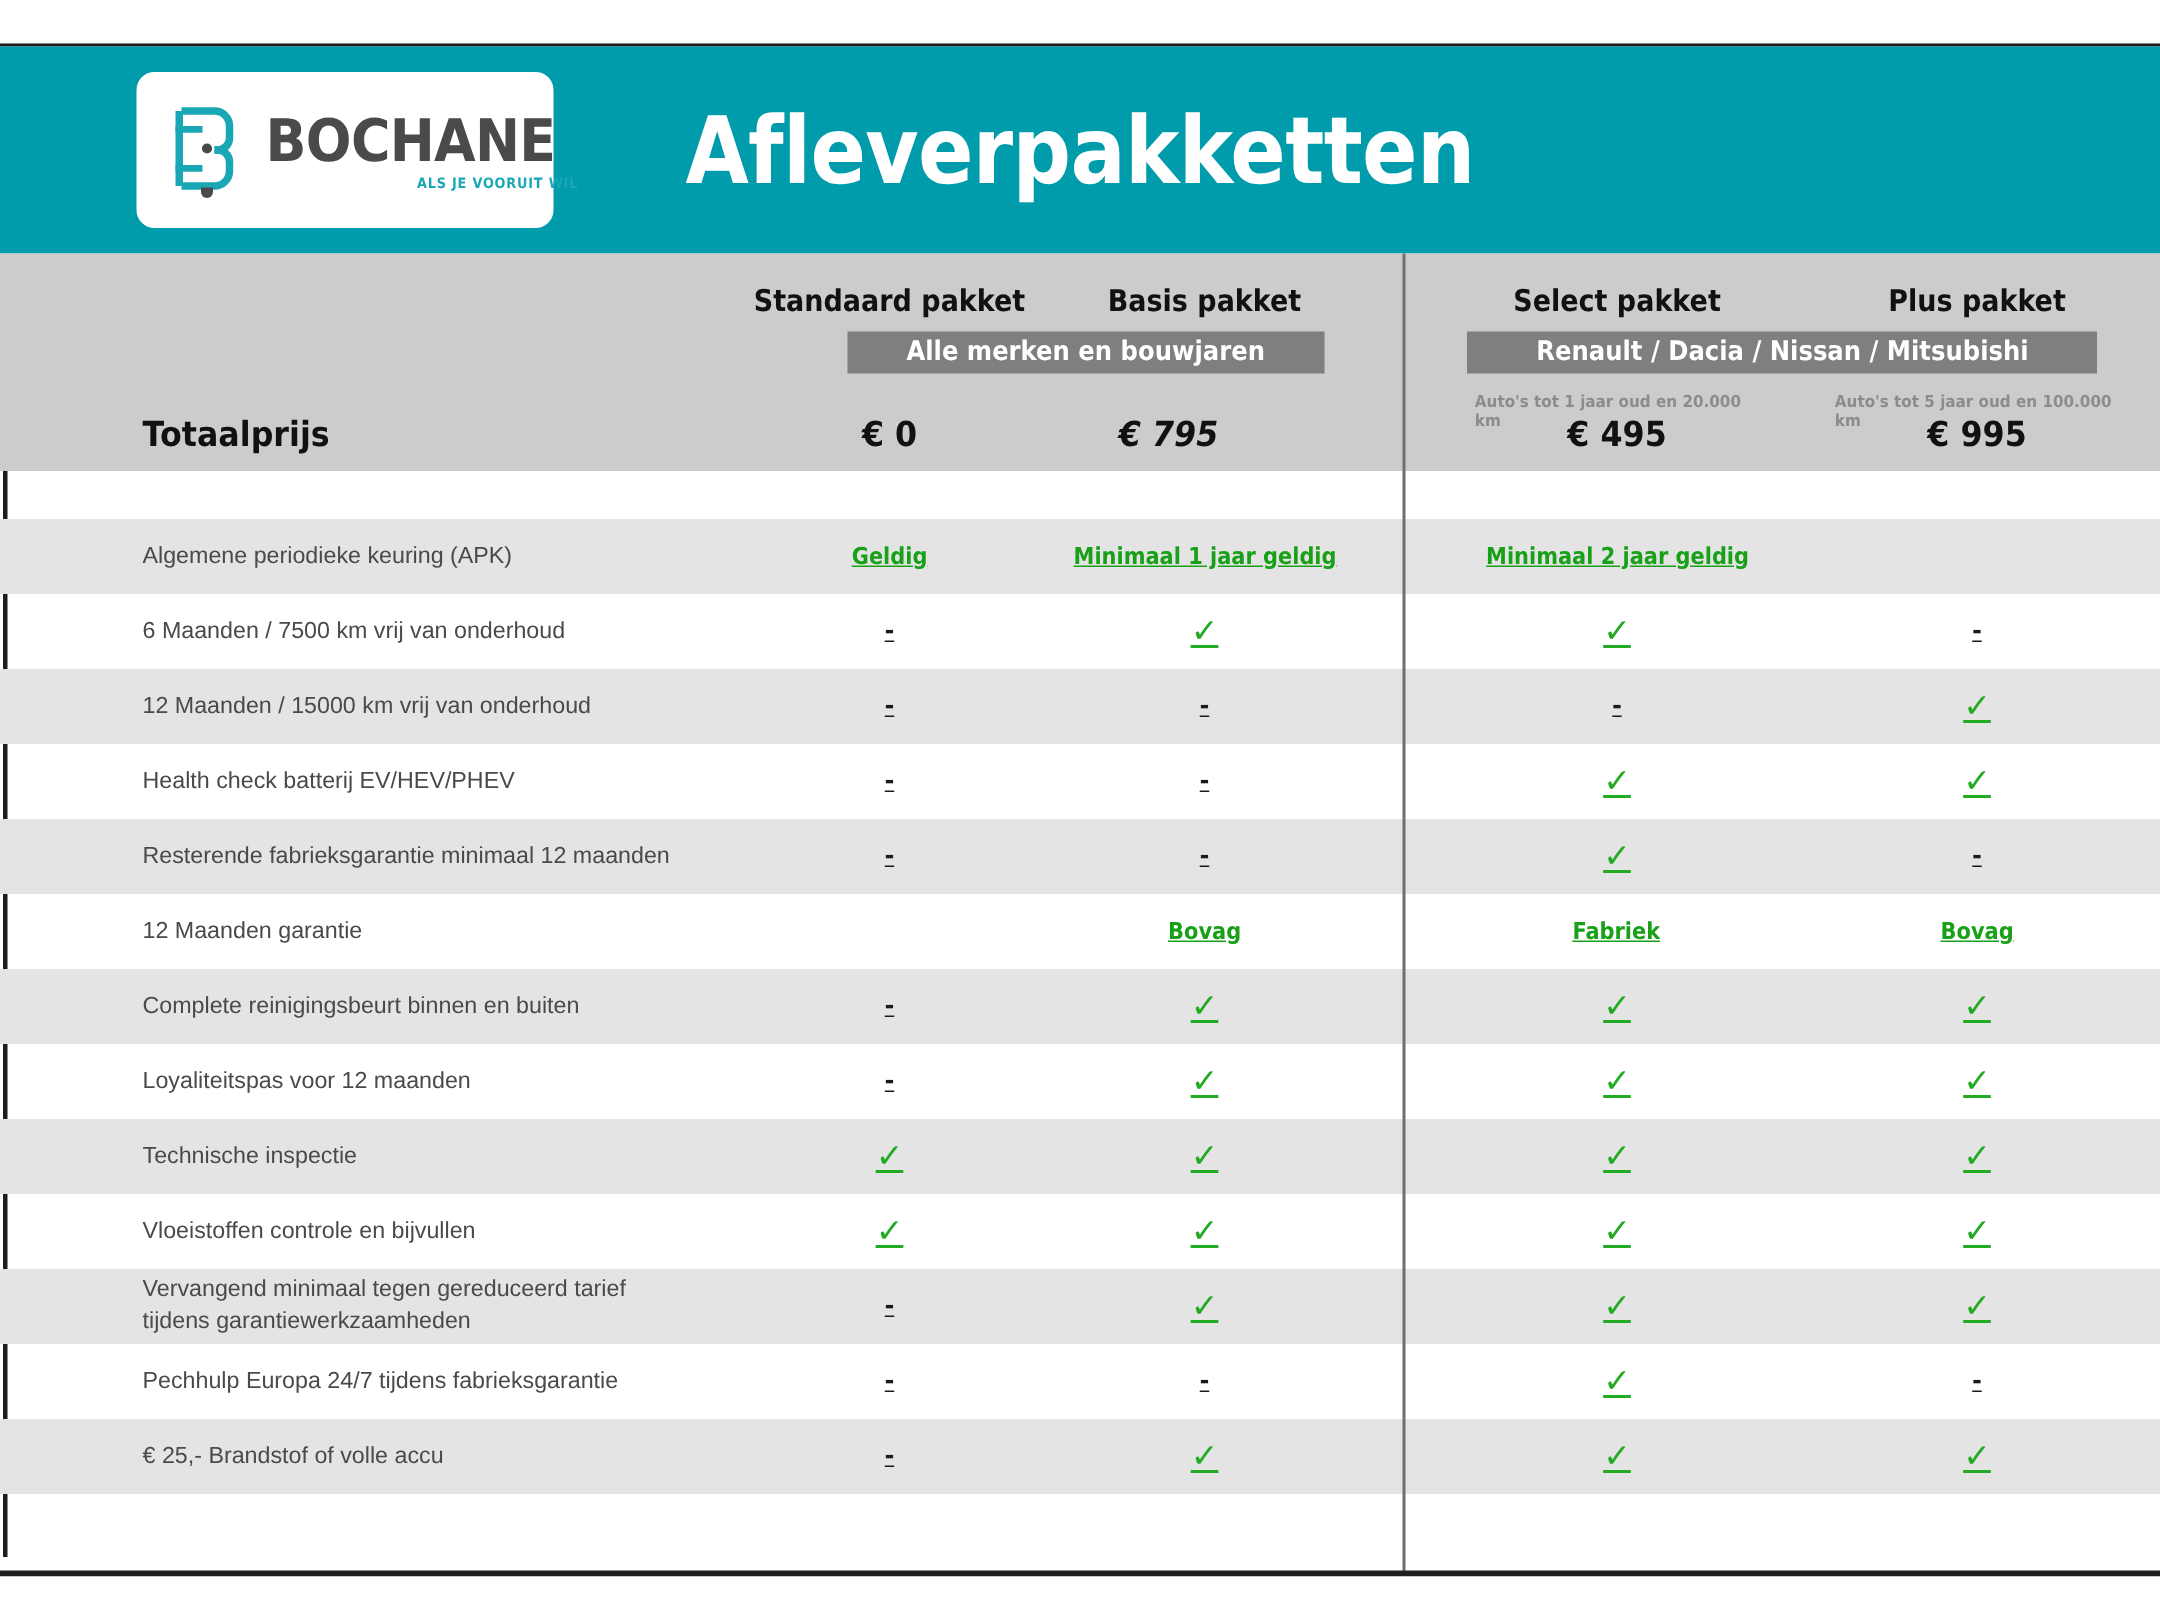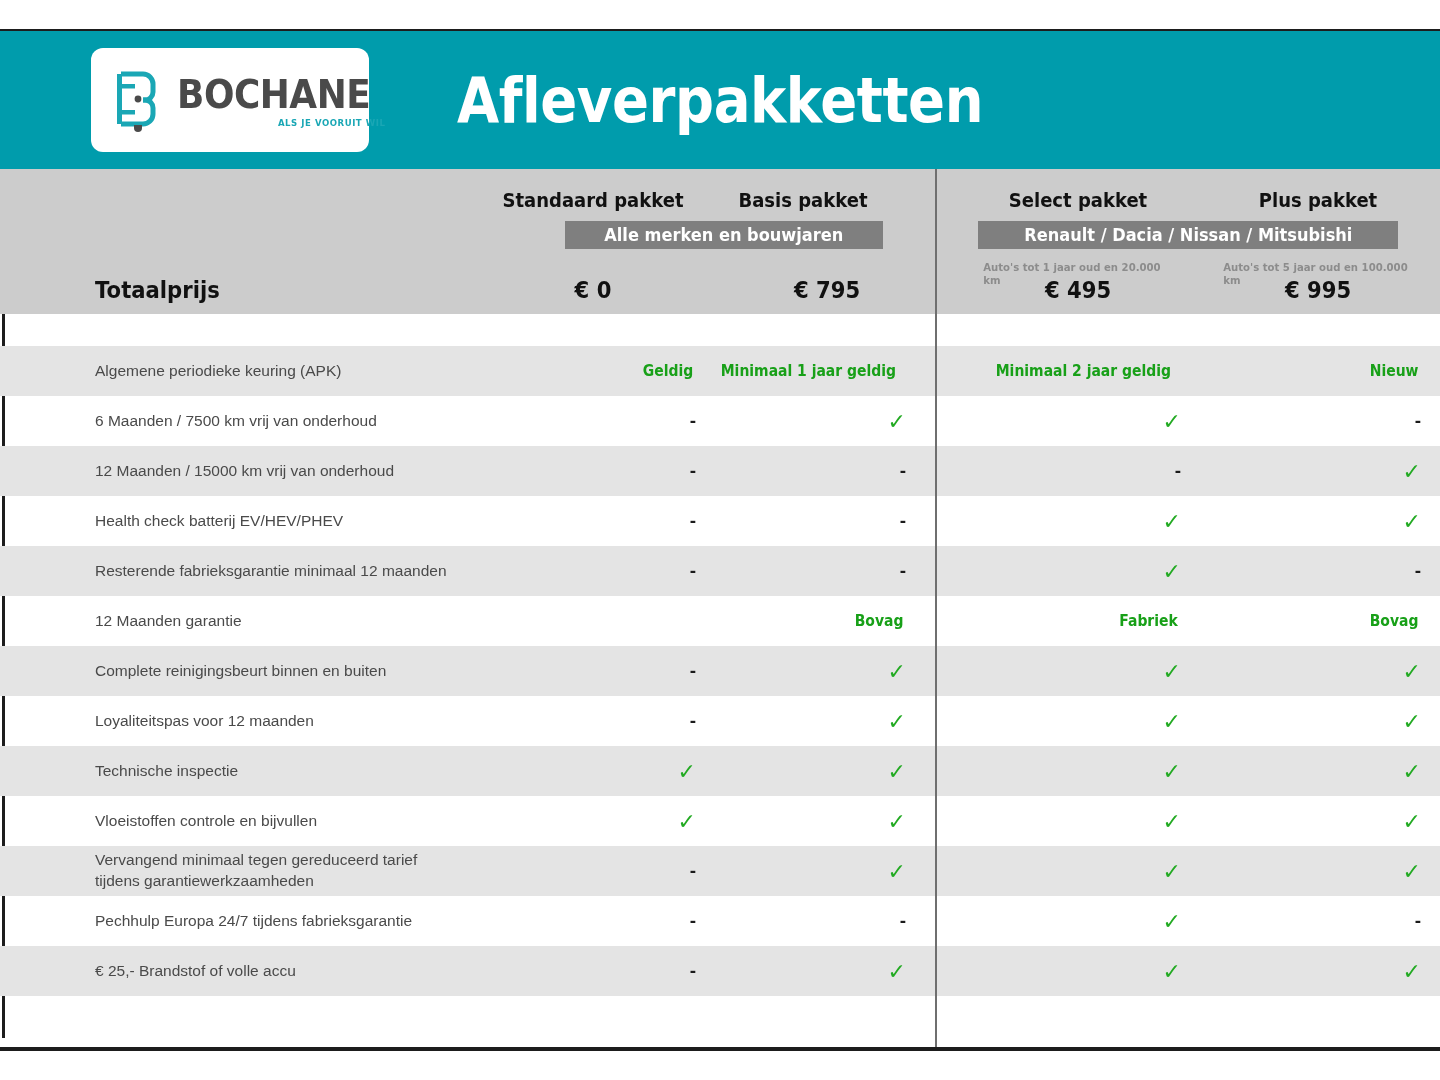--- a/index.html
+++ b/index.html
@@ -177,21 +177,21 @@
     position: absolute;
     top: 108px;
     font-family: "DejaVu Sans", sans-serif;
     font-weight: bold;
     font-size: 23px;
     color: #111111;
     text-align: center;
   }
   .price-val span { display: inline-block; transform: scaleX(0.92); }
   .pv-c1 { left: 490px; width: 206px; }
-  .pv-c2 { left: 724px; width: 206px; }
+  .pv-c2 { left: 676px; width: 206px; font-style: italic; }
   .pv-c3 { left: 975px; width: 206px; }
   .pv-c4 { left: 1215px; width: 206px; }
 
   
   .spacer-row {
     position: relative;
     height: 32px;
     background: #ffffff;
   }
 
@@ -227,25 +227,26 @@
     line-height: 1.35;
   }
   .flabel .two-line { display: block; }
 
   .cell {
     position: absolute;
     top: 0;
     height: 100%;
     display: flex;
     align-items: center;
-    justify-content: flex-end;
+    justify-content: center;
     font-family: "DejaVu Sans", sans-serif;
     font-weight: bold;
     font-size: 15.5px;
     color: #18a018;
+    text-decoration: underline;
   }
   .cell span.sx { display: inline-block; transform: scaleX(0.9); }
   .c1 { left: 490px; width: 206px; }
   .c2 { left: 700px; width: 206px; }
   .c3 { left: 975px; width: 206px; }
   .c4 { left: 1215px; width: 206px; }
 
   .cell.check {
     color: #22aa22;
     font-size: 22px;
@@ -362,23 +363,20 @@
           </div>
           <div class="cell c1">
             <span class="sx">Geldig</span>
           </div>
           <div class="cell c2">
             <span class="sx">Minimaal 1 jaar geldig</span>
           </div>
           <div class="cell c3">
             <span class="sx">Minimaal 2 jaar geldig</span>
           </div>
-          <div class="cell c4">
-            <span class="sx">Nieuw</span>
-          </div>
         </div>
         <div class="frow">
           <div class="lmark"></div>
           <div class="flabel">
             <span>6 Maanden / 7500 km vrij van onderhoud</span>
           </div>
           <div class="cell c1 dash">
             <span>-</span>
           </div>
           <div class="cell c2 check">

